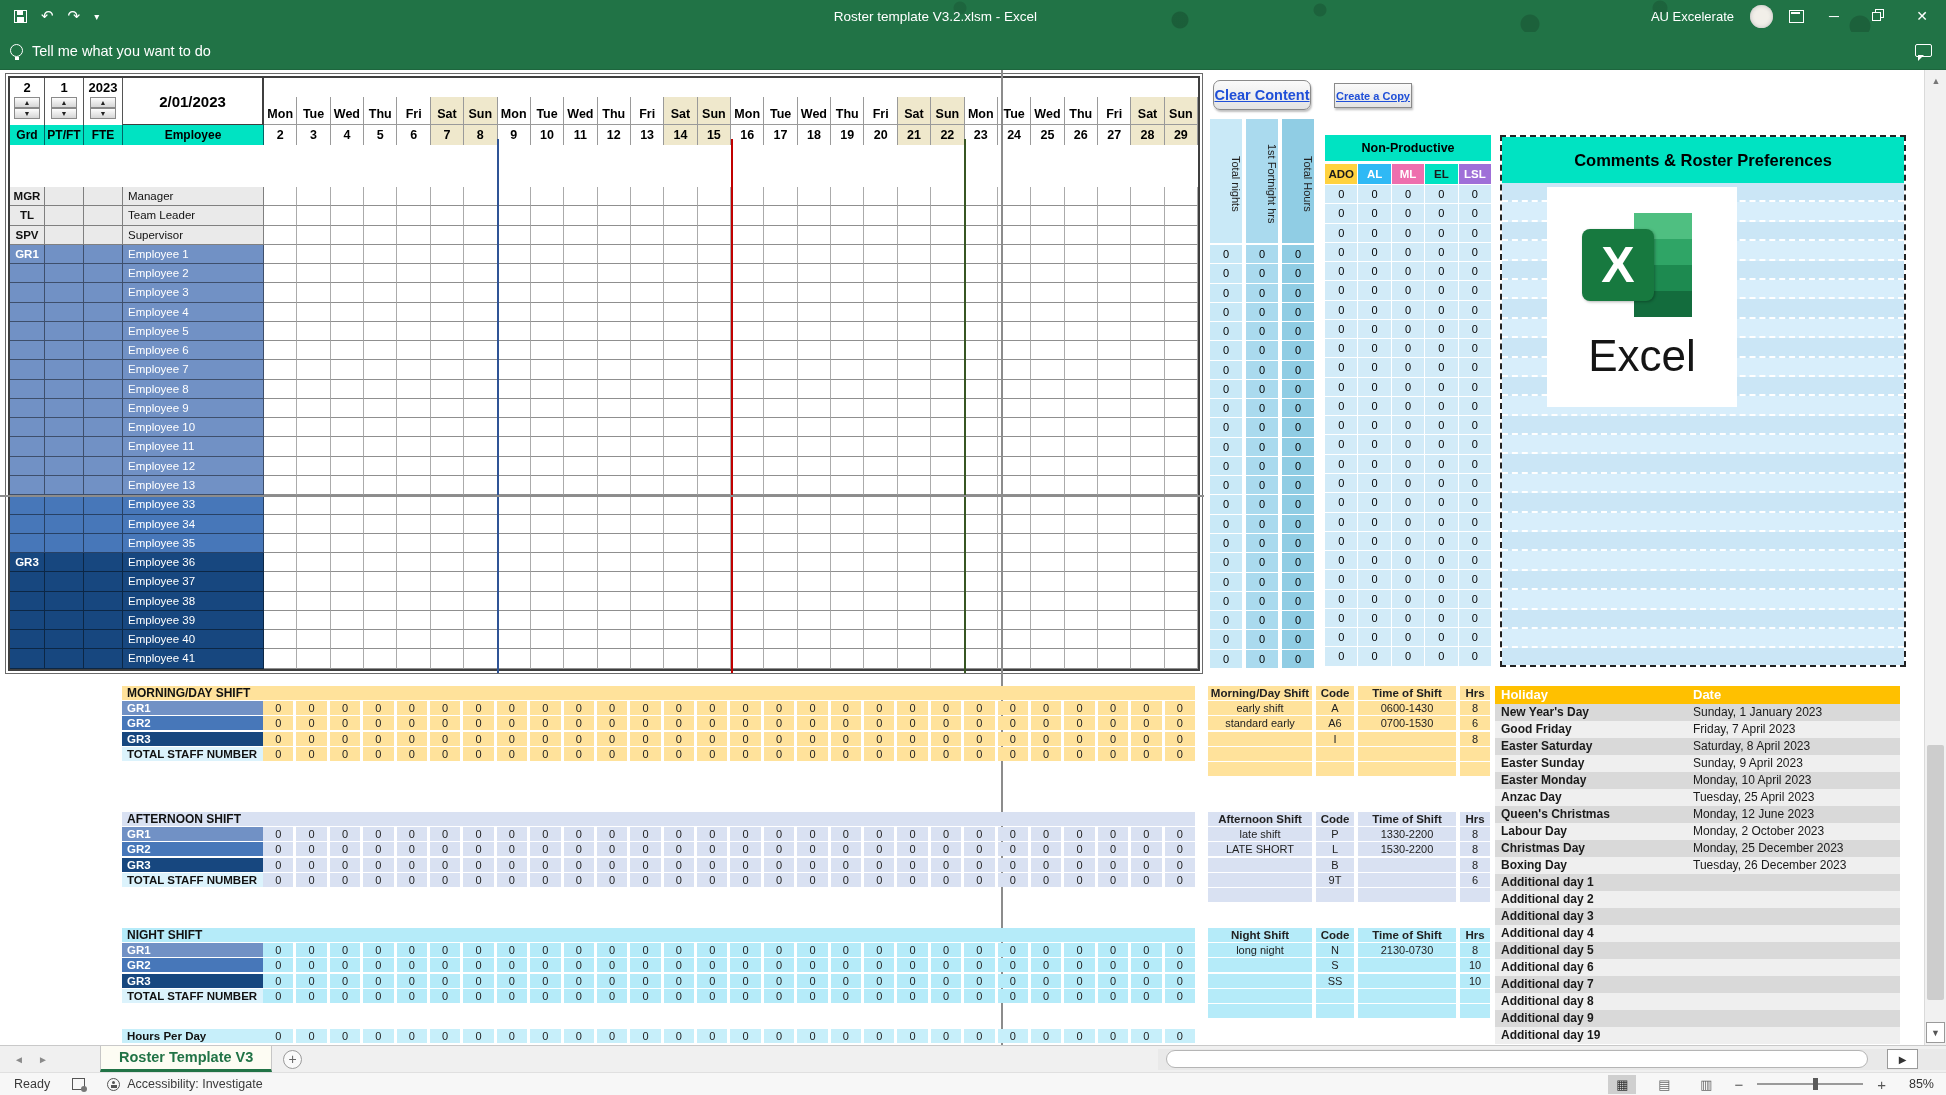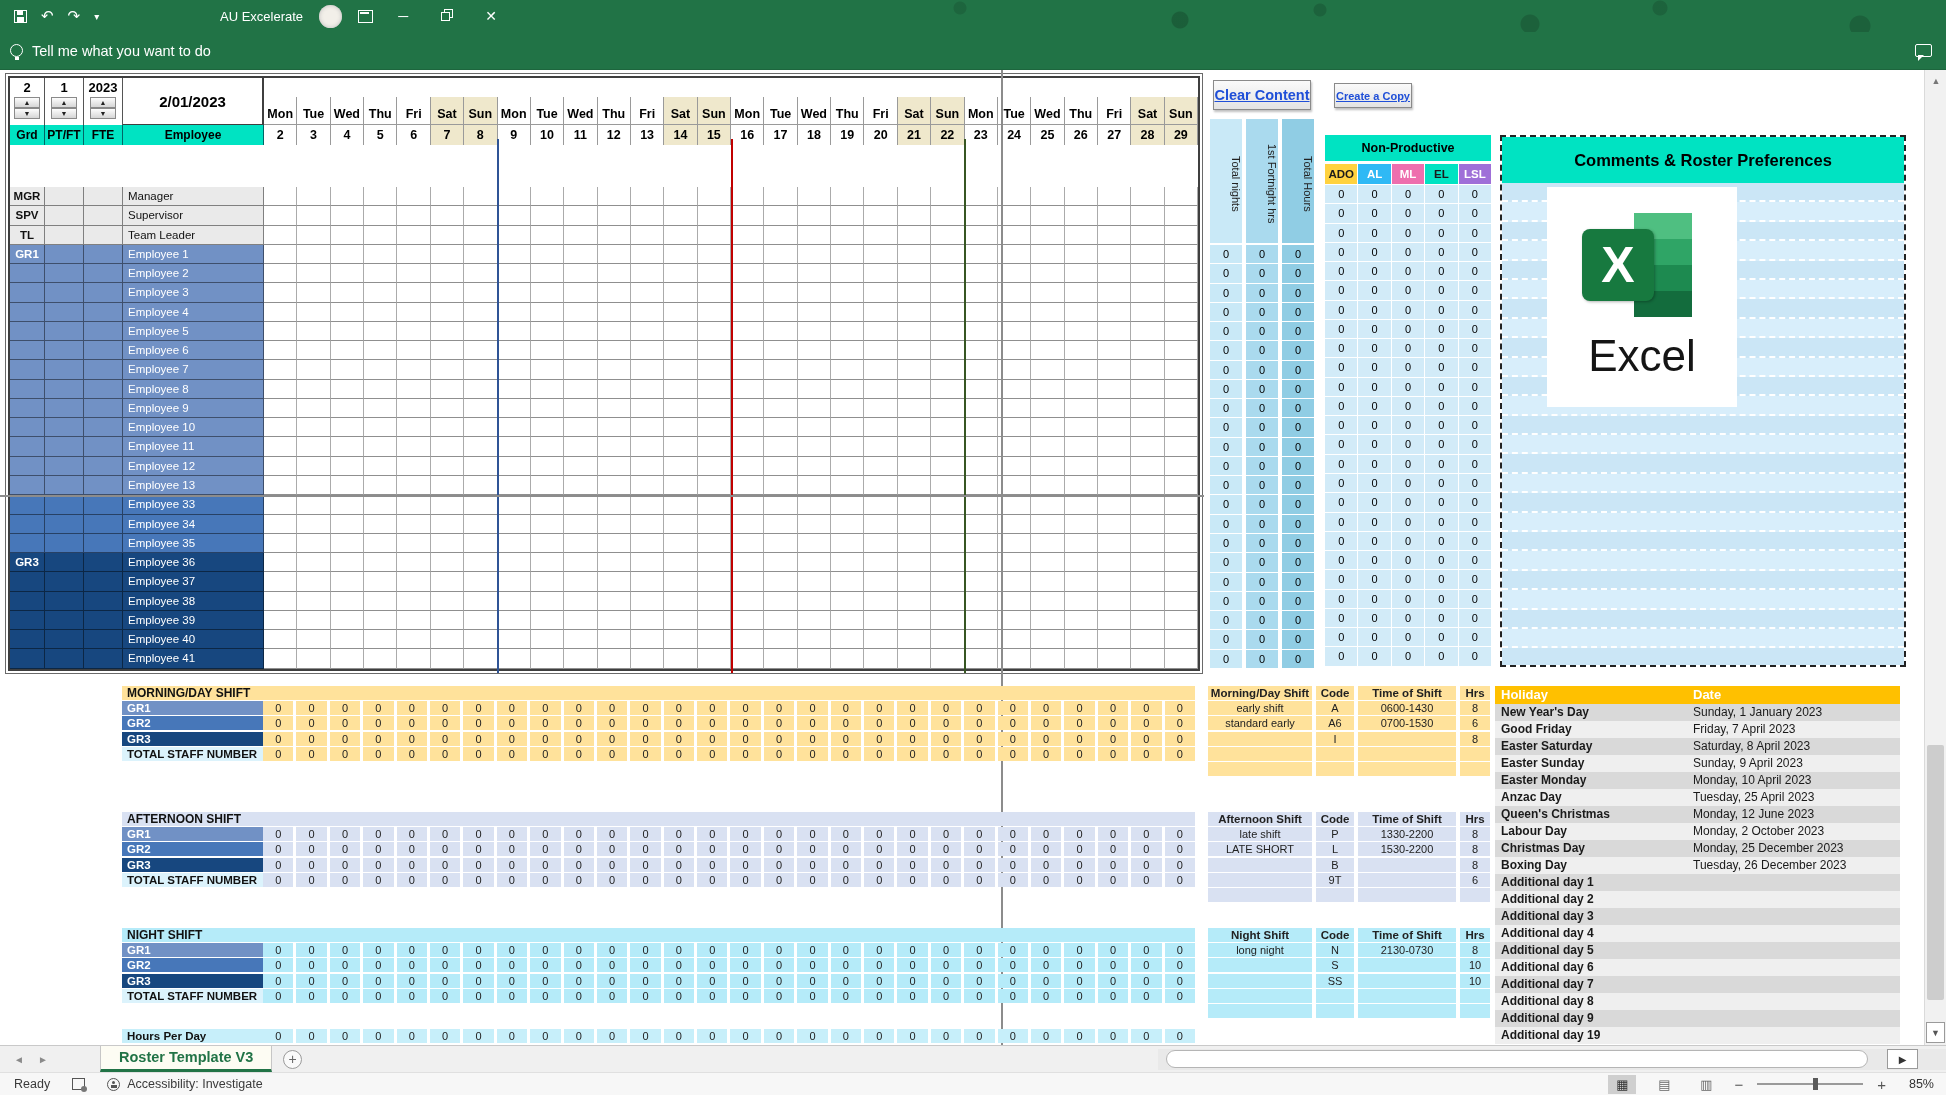--- a/index.html
+++ b/index.html
@@ -181,20 +181,21 @@
 
 <div class="app">
 
   <div class="titlebar">
     <div class="qat">
       <span class="saveicon"></span>
       <span class="gi">↶</span>
       <span class="gi">↷</span>
       <span class="gi" style="font-size:10px">▾</span>
     </div>
+    <div class="tb-title">Roster template V3.2.xlsm  -  Excel</div>
     <div class="tb-right">
       <span class="tb-user">AU Excelerate</span>
       <span class="avatar"></span>
       <span class="ribbonopt"></span>
       <span class="winbtn">─</span>
       <span class="winbtn"><span class="restoreicon"><i></i><i></i></span></span>
       <span class="winbtn">✕</span>
     </div>
   </div>
 
@@ -312,58 +313,58 @@
             <div class="c day"></div>
             <div class="c day"></div>
             <div class="c day"></div>
             <div class="c day"></div>
             <div class="c day"></div>
             <div class="c day"></div>
             <div class="c day"></div>
             <div class="c day"></div>
           </div>
           <div class="rrow g-mgmt">
+            <div class="c grd">TL</div>
+            <div class="c pt"></div>
+            <div class="c fte"></div>
+            <div class="c nm">Team Leader</div>
+            <div class="c day"></div>
+            <div class="c day"></div>
+            <div class="c day"></div>
+            <div class="c day"></div>
+            <div class="c day"></div>
+            <div class="c day"></div>
+            <div class="c day"></div>
+            <div class="c day"></div>
+            <div class="c day"></div>
+            <div class="c day"></div>
+            <div class="c day"></div>
+            <div class="c day"></div>
+            <div class="c day"></div>
+            <div class="c day"></div>
+            <div class="c day"></div>
+            <div class="c day"></div>
+            <div class="c day"></div>
+            <div class="c day"></div>
+            <div class="c day"></div>
+            <div class="c day"></div>
+            <div class="c day"></div>
+            <div class="c day"></div>
+            <div class="c day"></div>
+            <div class="c day"></div>
+            <div class="c day"></div>
+            <div class="c day"></div>
+            <div class="c day"></div>
+            <div class="c day"></div>
+          </div>
+          <div class="rrow g-mgmt">
             <div class="c grd">SPV</div>
             <div class="c pt"></div>
             <div class="c fte"></div>
             <div class="c nm">Supervisor</div>
-            <div class="c day"></div>
-            <div class="c day"></div>
-            <div class="c day"></div>
-            <div class="c day"></div>
-            <div class="c day"></div>
-            <div class="c day"></div>
-            <div class="c day"></div>
-            <div class="c day"></div>
-            <div class="c day"></div>
-            <div class="c day"></div>
-            <div class="c day"></div>
-            <div class="c day"></div>
-            <div class="c day"></div>
-            <div class="c day"></div>
-            <div class="c day"></div>
-            <div class="c day"></div>
-            <div class="c day"></div>
-            <div class="c day"></div>
-            <div class="c day"></div>
-            <div class="c day"></div>
-            <div class="c day"></div>
-            <div class="c day"></div>
-            <div class="c day"></div>
-            <div class="c day"></div>
-            <div class="c day"></div>
-            <div class="c day"></div>
-            <div class="c day"></div>
-            <div class="c day"></div>
-          </div>
-          <div class="rrow g-mgmt">
-            <div class="c grd">TL</div>
-            <div class="c pt"></div>
-            <div class="c fte"></div>
-            <div class="c nm">Team Leader</div>
             <div class="c day"></div>
             <div class="c day"></div>
             <div class="c day"></div>
             <div class="c day"></div>
             <div class="c day"></div>
             <div class="c day"></div>
             <div class="c day"></div>
             <div class="c day"></div>
             <div class="c day"></div>
             <div class="c day"></div>
@@ -1137,21 +1138,21 @@
         </div>
     </div>
 
     <div class="wsep" style="left:497px;background:var(--sep-week1,#2F5496);"></div>
     <div class="wsep" style="left:731px;background:var(--sep-week2,#C00000);"></div>
     <div class="wsep" style="left:964px;background:var(--sep-week3,#375623);"></div>
 
     <div class="vline" style="left:1001px;top:0;height:975px;"></div>
     <div class="hline" style="left:0;top:425px;width:1204px;"></div>
 
-    <div class="xlbtn" style="left:1213px;top:10px;width:98px;height:30px;font-size:14.5px;">Clear Content</div>
+    <div class="xlbtn" style="left:1213px;top:10px;width:98px;height:30px;font-size:14.5px;border-radius:7px;">Clear Content</div>
     <div class="xlbtn" style="left:1334px;top:13px;width:78px;height:25px;font-size:11px;">Create a Copy</div>
 
     <div class="statshead" id="statsHead">
         <div style="background: rgb(201, 233, 247);">Total nights</div>
         <div style="background: rgb(170, 218, 238);">1st Fortnight hrs</div>
         <div style="background: rgb(144, 205, 228);">Total Hours</div>
       </div>
     <div class="statsrows" id="statsRows">
         <div class="srow">
           <div style="background: rgb(201, 233, 247);">0</div>

